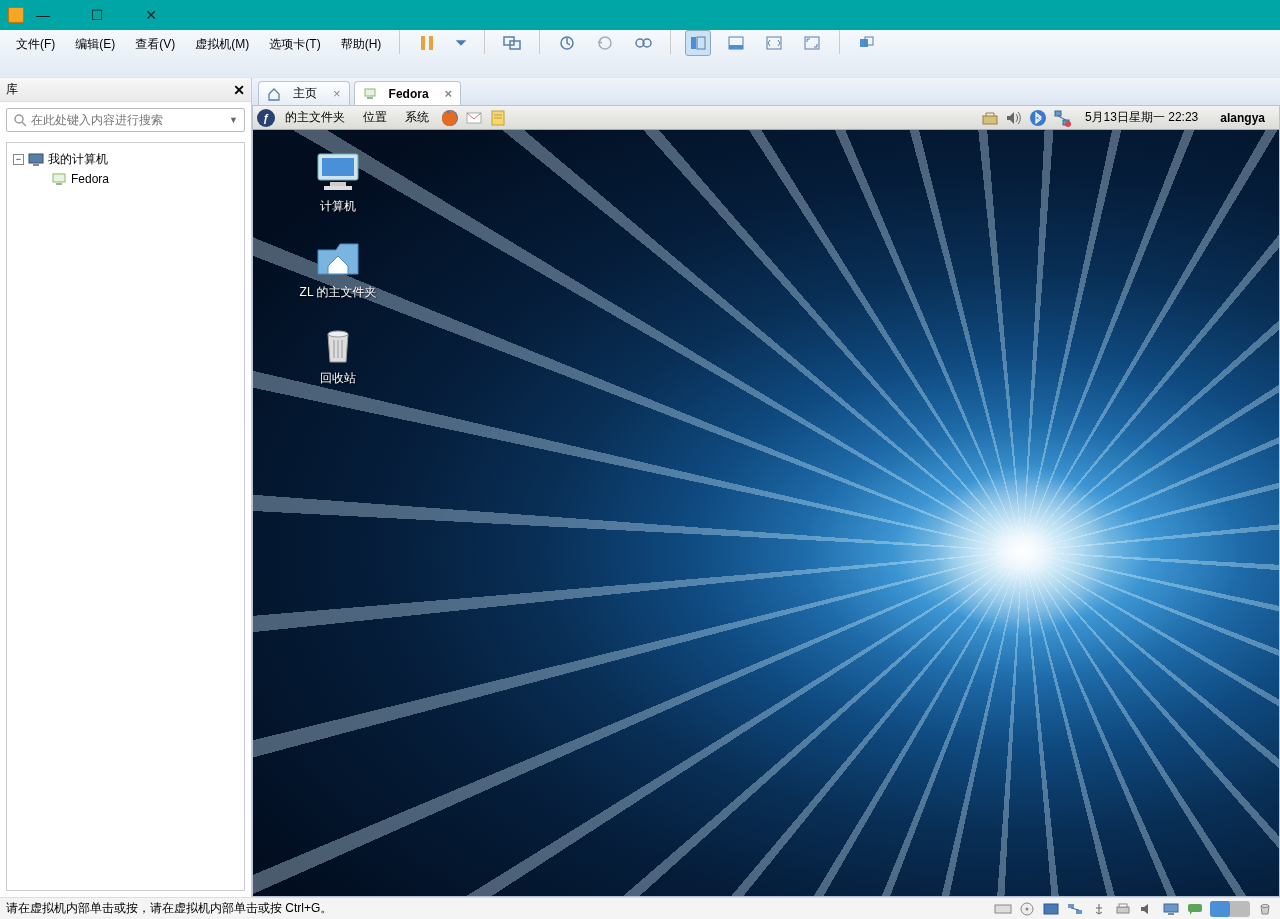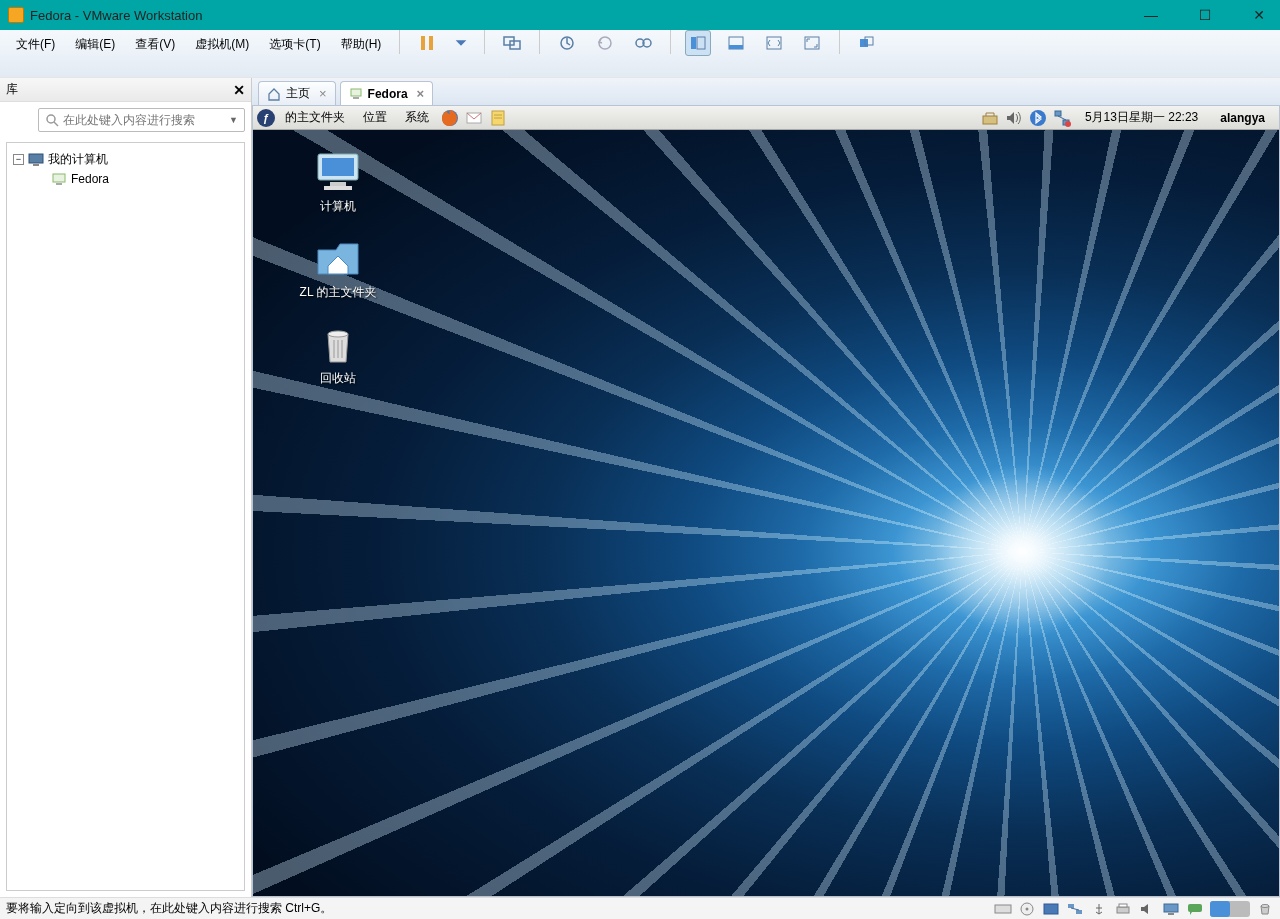--- a/index.html
+++ b/index.html
@@ -20,37 +20,37 @@
 .menubar .tool-btn.active { background: #cde1f5; border-color: #8ab; }
 .menubar svg { width: 18px; height: 18px; }
 
 
 .main { display: flex; height: calc(919px - 30px - 48px - 22px); }
 
 
 .library { width: 252px; border-right: 1px solid #ccc; display: flex; flex-direction: column; background: #fff; }
 .lib-header { height: 24px; background: linear-gradient(#f7f7f7, #eaeaea); border-bottom: 1px solid #ddd; display: flex; align-items: center; padding: 0 6px; justify-content: space-between; }
 .lib-header .close { font-size: 14px; cursor: pointer; font-weight: bold; }
-.lib-search { padding: 6px; margin-left: 32px; }
+.lib-search { padding: 6px; }
 .lib-search .search-box { display: flex; align-items: center; border: 1px solid #bbb; padding: 4px 6px; border-radius: 2px; }
 .lib-search .search-box input { border: none; outline: none; flex: 1; font-size: 12px; margin-left: 4px; }
 .lib-search .search-box .dd { font-size: 9px; color: #666; margin-left: 4px; }
 .lib-tree { flex: 1; border: 1px solid #ccc; margin: 4px 6px 6px 6px; padding: 6px 4px; overflow: auto; }
 .tree-row { display: flex; align-items: center; padding: 2px 2px; cursor: pointer; white-space: nowrap; }
 .tree-row .toggle { width: 11px; height: 11px; border: 1px solid #888; display: flex; align-items: center; justify-content: center; font-size: 9px; line-height: 1; margin-right: 4px; }
 .tree-row .icon { width: 16px; height: 14px; margin-right: 4px; }
 .tree-indent-1 { padding-left: 20px; }
 .tree-indent-2 { padding-left: 40px; }
 
 
 .right { flex: 1; display: flex; flex-direction: column; background: #eef2f8; }
 
 
 .vm-tabs { height: 28px; background: linear-gradient(#f0f4fa, #dce6f2); display: flex; align-items: flex-end; padding: 0 6px; border-bottom: 1px solid #b8c4d4; }
-.vm-tab { height: 24px; background: linear-gradient(#fcfeff, #e8eef6); border: 1px solid #b8c4d4; border-bottom: none; border-radius: 4px 4px 0 0; display: flex; align-items: center; padding: 0 8px; margin-right: 4px; cursor: pointer; gap: 5px; }
+.vm-tab { height: 24px; background: linear-gradient(#fcfeff, #e8eef6); border: 1px solid #b8c4d4; border-bottom: none; border-radius: 4px 4px 0 0; display: flex; align-items: center; padding: 0 8px; margin-right: 4px; cursor: pointer; gap: 12px; }
 .vm-tab.active { background: #fff; font-weight: bold; }
 .vm-tab .close-x { color: #888; font-size: 13px; margin-left: 4px; }
 .vm-tab svg { width: 14px; height: 14px; }
 
 
 .vm-view { flex: 1; border: 1px solid #b8c4d4; margin-top: -1px; background: #000; position: relative; overflow: hidden; }
 
 
 .fedora-panel { height: 24px; background: linear-gradient(#f2f2f0, #dcdcd8); border-bottom: 1px solid #aaa; display: flex; align-items: center; padding: 0 4px; font-size: 12px; gap: 2px; }
 .fedora-panel .logo { width: 18px; height: 18px; background: #294172; border-radius: 50%; display: flex; align-items: center; justify-content: center; color: #fff; font-size: 11px; font-weight: bold; }
@@ -77,21 +77,20 @@
 .status-toggle::before { content:""; position:absolute; left:0; top:0; width:20px; height:16px; background:#4a90d9; border-radius:3px; }
 
 
 .ico-monitor { fill:#5a7fa5; stroke:#2c5078; }
 </style>
 </head>
 <body>
 
 <div class="titlebar">
   <div class="app-icon"></div>
-  <div class="title">Fedora - VMware Workstation</div>
   <div class="win-btns">
     <div class="win-btn">—</div>
     <div class="win-btn">☐</div>
     <div class="win-btn">✕</div>
   </div>
 </div>
 
 <div class="menubar">
   <div class="menu-item"><span>文件(F)</span></div>
   <div class="menu-item"><span>编辑(E)</span></div>
@@ -315,21 +314,21 @@
               </svg>
           </div>
           <div class="di-label">回收站</div>
         </div>
       </div>
     </div>
   </div>
 </div>
 
 <div class="statusbar">
-  <div class="status-text">要将输入定向到该虚拟机，在此处键入内容进行搜索 Ctrl+G。</div>
+  <div class="status-text">请在虚拟机内部单击或按，请在虚拟机内部单击或按 Ctrl+G。</div>
   <div class="status-icons">
     <svg class="si" viewBox="0 0 18 14">
         <rect x="1" y="3" width="16" height="8" fill="#ddd" stroke="#888"></rect>
       </svg>
     <svg class="si" viewBox="0 0 18 14">
         <circle cx="9" cy="7" r="6" fill="#eee" stroke="#888"></circle>
         <circle cx="9" cy="7" r="1.5" fill="#888"></circle>
       </svg>
     <svg class="si" viewBox="0 0 18 14">
         <rect x="2" y="2" width="14" height="10" fill="#4a7ab5" stroke="#2a5a95"></rect>

